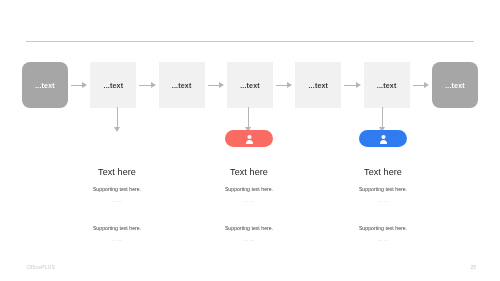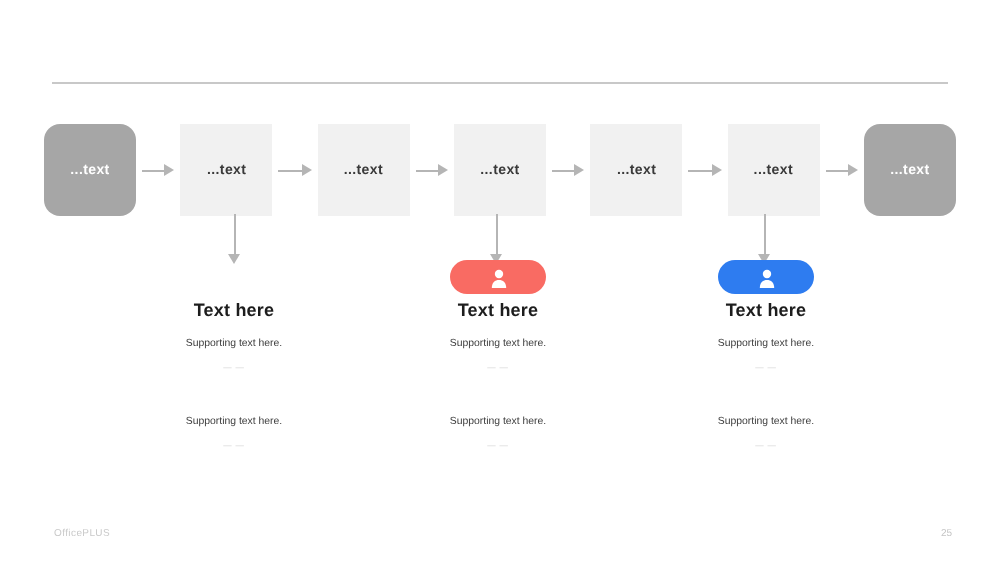--- a/index.html
+++ b/index.html
@@ -143,23 +143,23 @@
     height: 17px;
     border-radius: 9px;
     margin: 0 auto;
     display: flex;
     align-items: center;
     justify-content: center;
   }
   .pill svg { display: block; }
 
   .col-title {
-    margin-top: 3px;
+    margin-top: 20px;
     font-size: 9px;
-    font-weight: bold;
+    font-weight: normal;
     color: #1d1d1d;
     letter-spacing: .1px;
   }
 
   .support-block { margin-top: 9px; }
   .support-block.second { margin-top: 22px; }
 
   .support-text {
     font-size: 5.2px;
     color: #3d3d3d;

